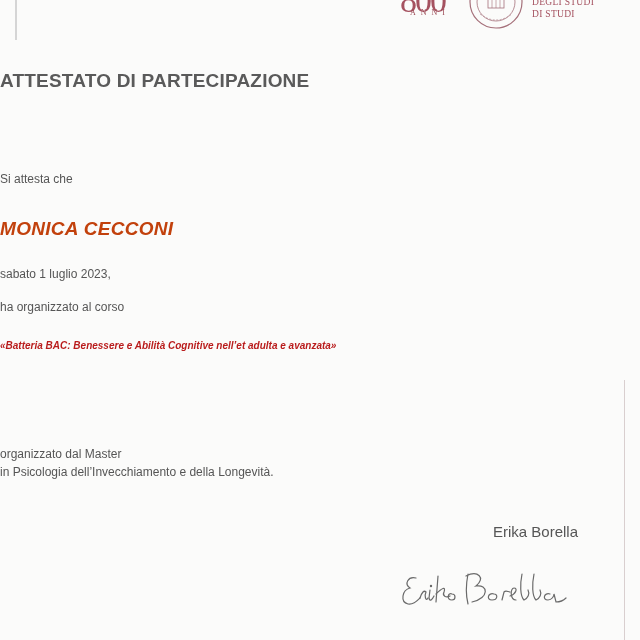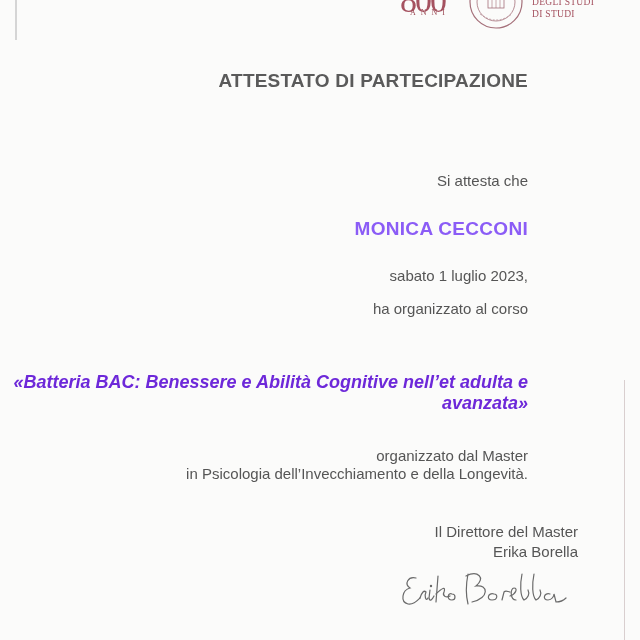--- a/index.html
+++ b/index.html
@@ -12,25 +12,25 @@
   }
   .edge-left { position: absolute; left: 15px; top: 0; width: 2px; height: 40px; background: #bdbdbd; opacity: .6; }
   .edge-right { position: absolute; left: 624px; top: 380px; width: 1px; height: 260px; background: #d9cfcf; }
   .logo { position: absolute; top: -12px; left: 398px; height: 40px; display: flex; align-items: flex-start; }
   .anni { position: relative; width: 62px; height: 40px; color: #9b4a55; }
   .anni .num { position: absolute; top: -6px; left: 2px; font-family: "Liberation Serif", serif; font-size: 34px; letter-spacing: -2px; color: #a55260; }
   .anni .lbl { position: absolute; top: 20px; left: 12px; font-family: "Liberation Serif", serif; font-size: 8px; letter-spacing: 5px; color: #9b4a55; }
   .seal { position: relative; width: 56px; height: 56px; margin-left: 8px; margin-top: -14px; }
   .univ { margin-left: 8px; margin-top: 8px; font-family: "Liberation Serif", serif; font-size: 9.5px; line-height: 12px; color: #a55260; letter-spacing: .3px; }
   .univ div { white-space: nowrap; }
-  .center { position: absolute; left: 0; width: 528px; text-align: right; }
+  .center { position: absolute; left: 0; width: 528px; text-align: left; }
   .title { top: 70px; font-size: 19px; font-weight: bold; color: #5a5a5a; letter-spacing: .2px; }
-  .t { font-size: 15px; color: #555; }
-  .name { top: 218px; font-size: 19px; font-weight: bold; color: #8b5cf6; letter-spacing: .3px; }
-  .course { top: 372px; font-size: 18px; font-weight: bold; font-style: italic; color: #6d28d9; }
+  .t { font-size: 12px; color: #555; }
+  .name { top: 218px; font-size: 19px; font-weight: bold; font-style: italic; color: #c2410c; letter-spacing: .3px; }
+  .course { top: 340px; font-size: 10px; font-weight: bold; font-style: italic; color: #b91c1c; }
   .director { position: absolute; right: 62px; text-align: right; font-size: 15px; color: #555; line-height: 20px; top: 522px; }
   .signature { position: absolute; left: 398px; top: 568px; width: 190px; height: 50px; }
 </style>
 </head>
 <body>
 
 <div class="edge-left"></div>
 <div class="edge-right"></div>
 
 <div class="logo">
@@ -58,21 +58,20 @@
 <div class="center title">ATTESTATO DI PARTECIPAZIONE</div>
 <div class="center t" style="top:172px">Si attesta che</div>
 <div class="center name">MONICA CECCONI</div>
 <div class="center t" style="top:267px">sabato 1 luglio 2023,</div>
 <div class="center t" style="top:300px">ha organizzato al corso</div>
 <div class="center course">«Batteria BAC: Benessere e Abilità Cognitive nell’et adulta e avanzata»</div>
 <div class="center t" style="top:447px">organizzato dal Master</div>
 <div class="center t" style="top:465px">in Psicologia dell’Invecchiamento e della Longevità.</div>
 
 <div class="director">
-  <div>Il Direttore del Master</div>
   <div>Erika Borella</div>
 </div>
 
 <div class="signature">
   <svg width="190" height="50" viewBox="0 0 190 50" fill="none" stroke="#6a6a6a" stroke-width="1.2" stroke-linecap="round">
     <path d="M18 10 C10 8 6 16 12 20 C4 22 2 34 10 36 C16 37 20 32 22 30"></path>
     <path d="M22 30 C24 24 26 22 28 24 C26 28 28 34 30 30"></path>
     <path d="M32 22 L31 30 C32 34 34 32 36 28"></path>
     <circle cx="33" cy="18" r="0.6"></circle>
     <path d="M40 8 L38 34 M38 26 C44 20 48 18 46 24 C44 28 48 30 52 28"></path>

